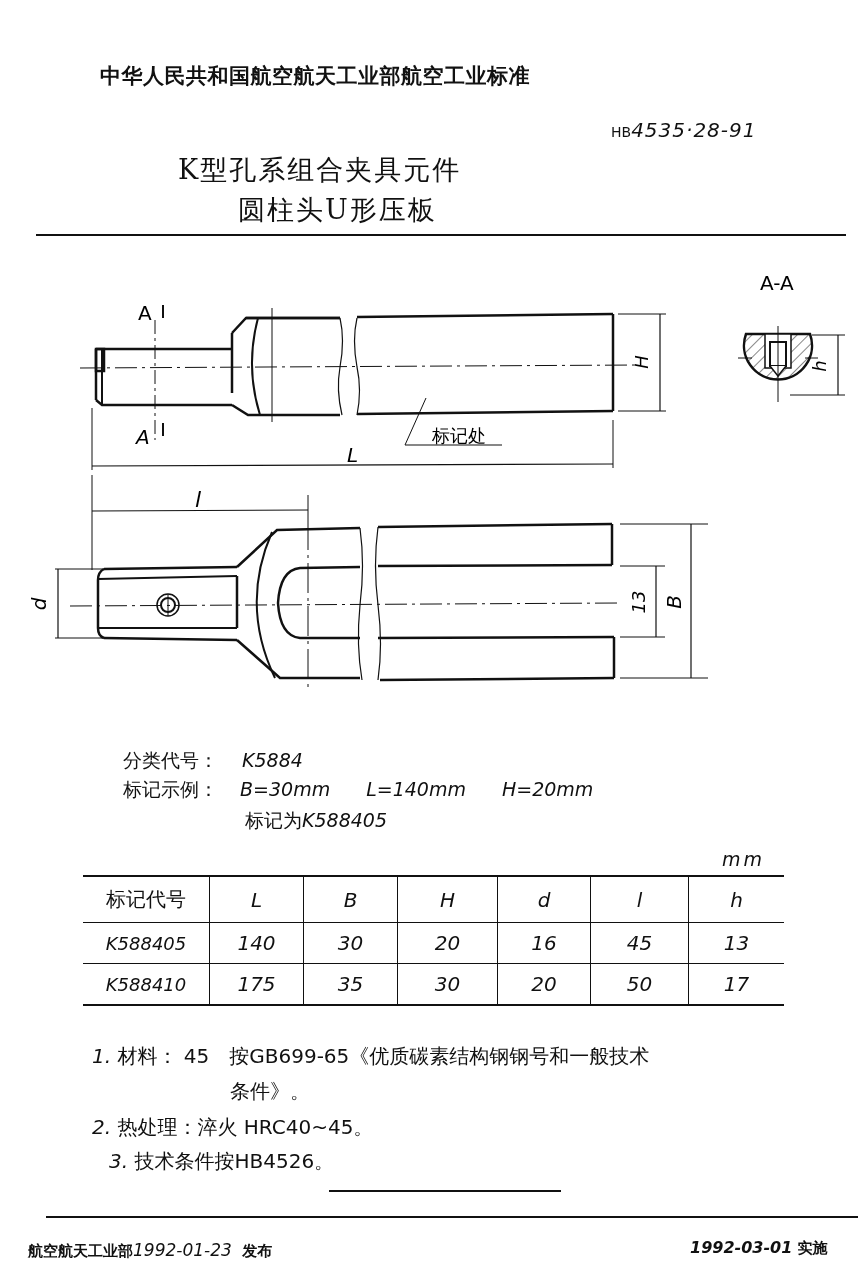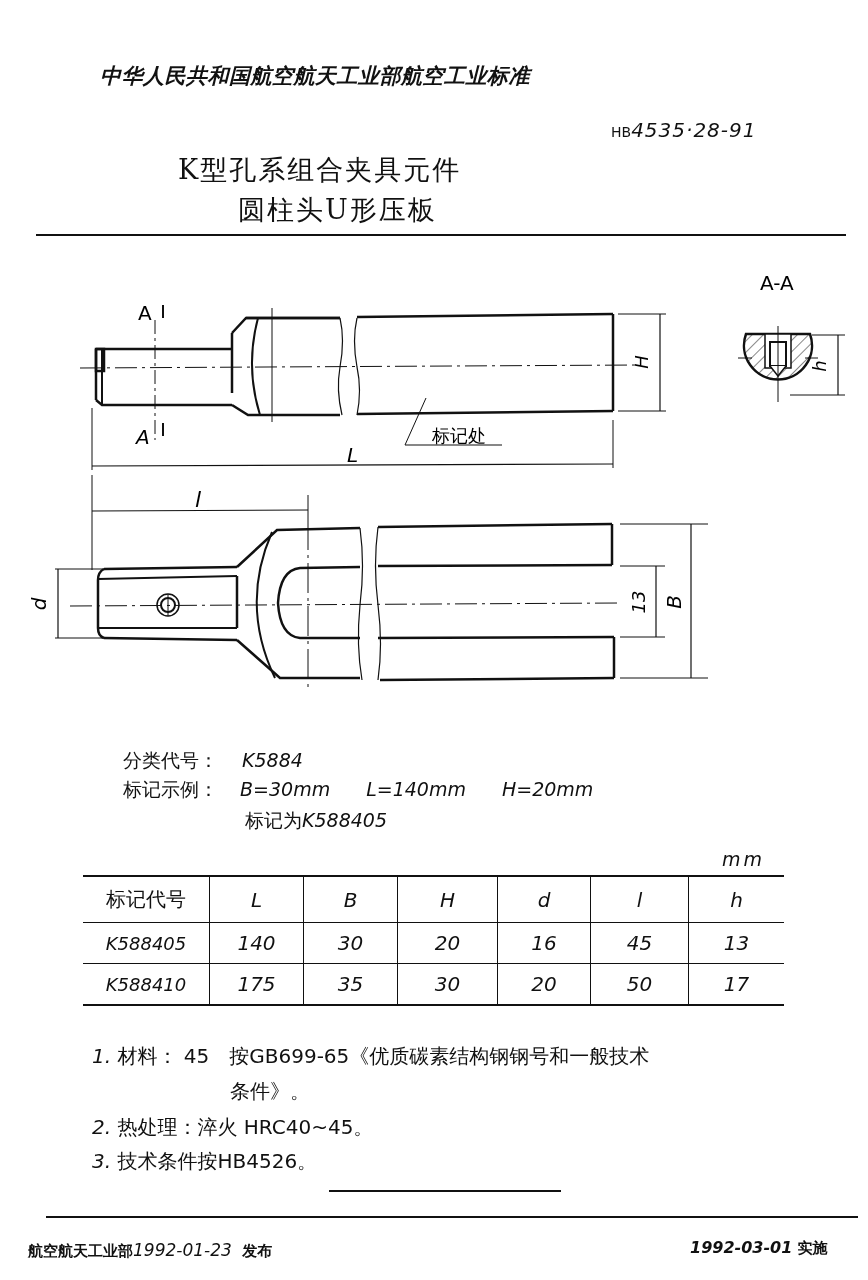--- a/index.html
+++ b/index.html
@@ -1,19 +1,19 @@
 <!DOCTYPE html>
 <html><head>
 <meta charset="utf-8">
 <style>
   html, body { margin: 0; padding: 0; background: #ffffff; }
   body { width: 868px; height: 1280px; position: relative; overflow: hidden;
          font-family: "DejaVu Sans", sans-serif; color: #111; }
   .abs { position: absolute; white-space: nowrap; }
-  .hdr { left: 100px; top: 62px; font-size: 21px; font-weight: bold; letter-spacing: 0.5px; font-style: italic; }
+  .hdr { left: 100px; top: 62px; font-size: 21px; font-weight: bold; letter-spacing: 0.5px; }
   .std { left: 611px; top: 118px; font-size: 20px; font-style: italic; letter-spacing: 1px; }
   .std .pre { font-style: normal; font-size: 14px; letter-spacing: 0; }
   .title1 { left: 178px; top: 152px; font-size: 27px; font-family: "DejaVu Serif", serif; letter-spacing: 2px; }
   .title2 { left: 238px; top: 192px; font-size: 27px; font-family: "DejaVu Serif", serif; letter-spacing: 2px; }
   .rule { position: absolute; background: #111; }
   svg.drawing { position: absolute; left: 0; top: 0; }
   .info { font-size: 19px; font-style: italic; text-align: center; }
   .info .lbl { font-style: normal; font-family: "DejaVu Serif", serif; }
   table.spec { position: absolute; left: 83px; top: 875px; border-collapse: collapse; font-style: italic; font-size: 20px; }
   table.spec th, table.spec td { border: 1.5px solid #111; text-align: center; padding: 0; font-weight: normal; }
@@ -226,21 +226,21 @@
 <div class="abs note" style="left:92px; top:1043px;">
   <span class="num">1.</span>
   <span>材料：</span>
   <span>45　按GB699-65《优质碳素结构钢钢号和一般技术</span>
 </div>
 <div class="abs note" style="left:230px; top:1078px;">条件》。</div>
 <div class="abs note" style="left:92px; top:1114px;">
   <span class="num">2.</span>
   <span>热处理：</span><span>淬火 HRC40~45。</span>
 </div>
-<div class="abs note" style="left:92px; top:1148px;">
+<div class="abs note" style="left:109px; top:1148px;">
   <span class="num">3.</span>
   <span>技术条件按HB4526。</span>
 </div>
 <div class="rule" style="left:329px; top:1190px; width:232px; height:1.5px;"></div>
 
 <div class="rule" style="left:46px; top:1216px; width:812px; height:2px;"></div>
 <div class="abs footer-l">
   <span>航空航天工业部</span><span class="it">1992-01-23</span>&nbsp;&nbsp;<span>发布</span>
 </div>
 <div class="abs footer-r">

